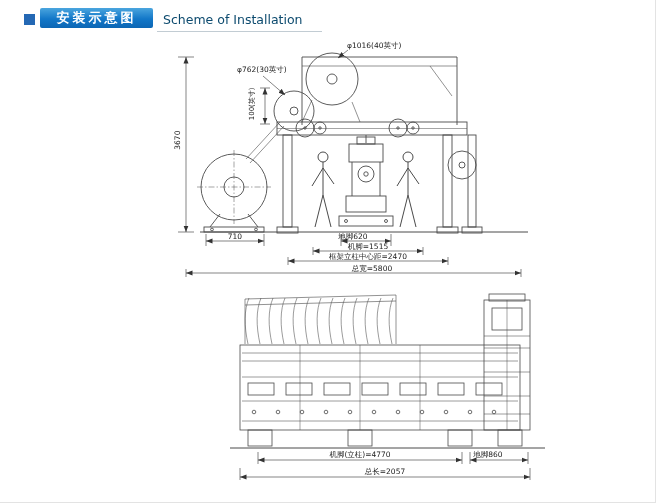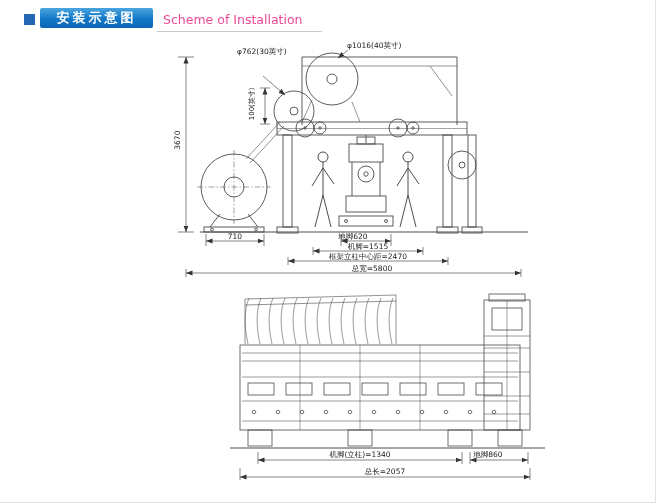--- a/index.html
+++ b/index.html
@@ -4,21 +4,21 @@
 <style>
   html,body{margin:0;padding:0}
   body{width:656px;height:503px;position:relative;font-family:"DejaVu Sans",sans-serif;background:#fff;overflow:hidden}
   .page{position:absolute;inset:0;background:#fff;border-right:1px solid #e3e3e3;border-bottom:1px solid #e3e3e3}
   .art{position:absolute;left:0;top:0}
   .hdr-bullet{position:absolute;left:24px;top:14px;width:11px;height:11px;background:#2468b4}
   .hdr-box{position:absolute;left:40px;top:8px;width:113px;height:20px;border-radius:2px;
            background:linear-gradient(180deg,#4aa5de 0%,#1277c8 55%,#0c66b4 100%);
            color:#fff;font-size:13px;font-weight:bold;letter-spacing:3px;
            display:flex;align-items:center;justify-content:center}
-  .hdr-en{position:absolute;left:163px;top:12px;font-size:12.5px;color:#ec4899}
+  .hdr-en{position:absolute;left:163px;top:12px;font-size:12.5px;color:#0c4a6e}
   .hdr-line{position:absolute;left:157px;top:31px;width:165px;height:1px;background:#c2ccd3}
   .lbl{position:absolute;font-size:7.5px;line-height:1.1;color:#1a1a1a;white-space:nowrap}
   .ctr{text-align:center}
   .rot{transform:rotate(-90deg);transform-origin:center}
 </style>
 </head>
 <body>
 
 <div class="page">
 
@@ -161,26 +161,26 @@
       <path d="M258,452 V464 M462,452 V464"></path>
       <path d="M258,460 H462" marker-start="url(#ar)" marker-end="url(#ar)"></path>
       <path d="M470,452 V464 M528,452 V464"></path>
       <path d="M470,460 H528" marker-start="url(#ar)" marker-end="url(#ar)"></path>
       <path d="M240,468 V480 M530,468 V480"></path>
       <path d="M240,477 H530" marker-start="url(#ar)" marker-end="url(#ar)"></path>
     </g>
   </svg>
 
   <div class="lbl" style="left:347px;top:42px">φ1016(40英寸)</div>
-  <div class="lbl" style="left:237px;top:48px">φ762(30英寸)</div>
+  <div class="lbl" style="left:237px;top:66px">φ762(30英寸)</div>
   <div class="lbl rot ctr" style="left:231px;top:100px;width:44px;font-size:7px">100(英寸)</div>
   <div class="lbl rot ctr" style="left:161px;top:136px;width:34px">3670</div>
   <div class="lbl ctr" style="left:221px;top:233px;width:28px">710</div>
   <div class="lbl ctr" style="left:333px;top:233px;width:40px">地脚620</div>
   <div class="lbl ctr" style="left:338px;top:243px;width:60px">机脚=1515</div>
   <div class="lbl ctr" style="left:318px;top:253px;width:100px">框架立柱中心距=2470</div>
   <div class="lbl ctr" style="left:346px;top:265px;width:52px">总宽=5800</div>
 
-  <div class="lbl ctr" style="left:318px;top:451px;width:84px">机脚(立柱)=1340</div>
+  <div class="lbl ctr" style="left:318px;top:451px;width:84px">机脚(立柱)=4770</div>
   <div class="lbl ctr" style="left:466px;top:451px;width:44px">地脚860</div>
   <div class="lbl ctr" style="left:358px;top:468px;width:54px">总长=2057</div>
 
 </div>
 
 </body></html>

